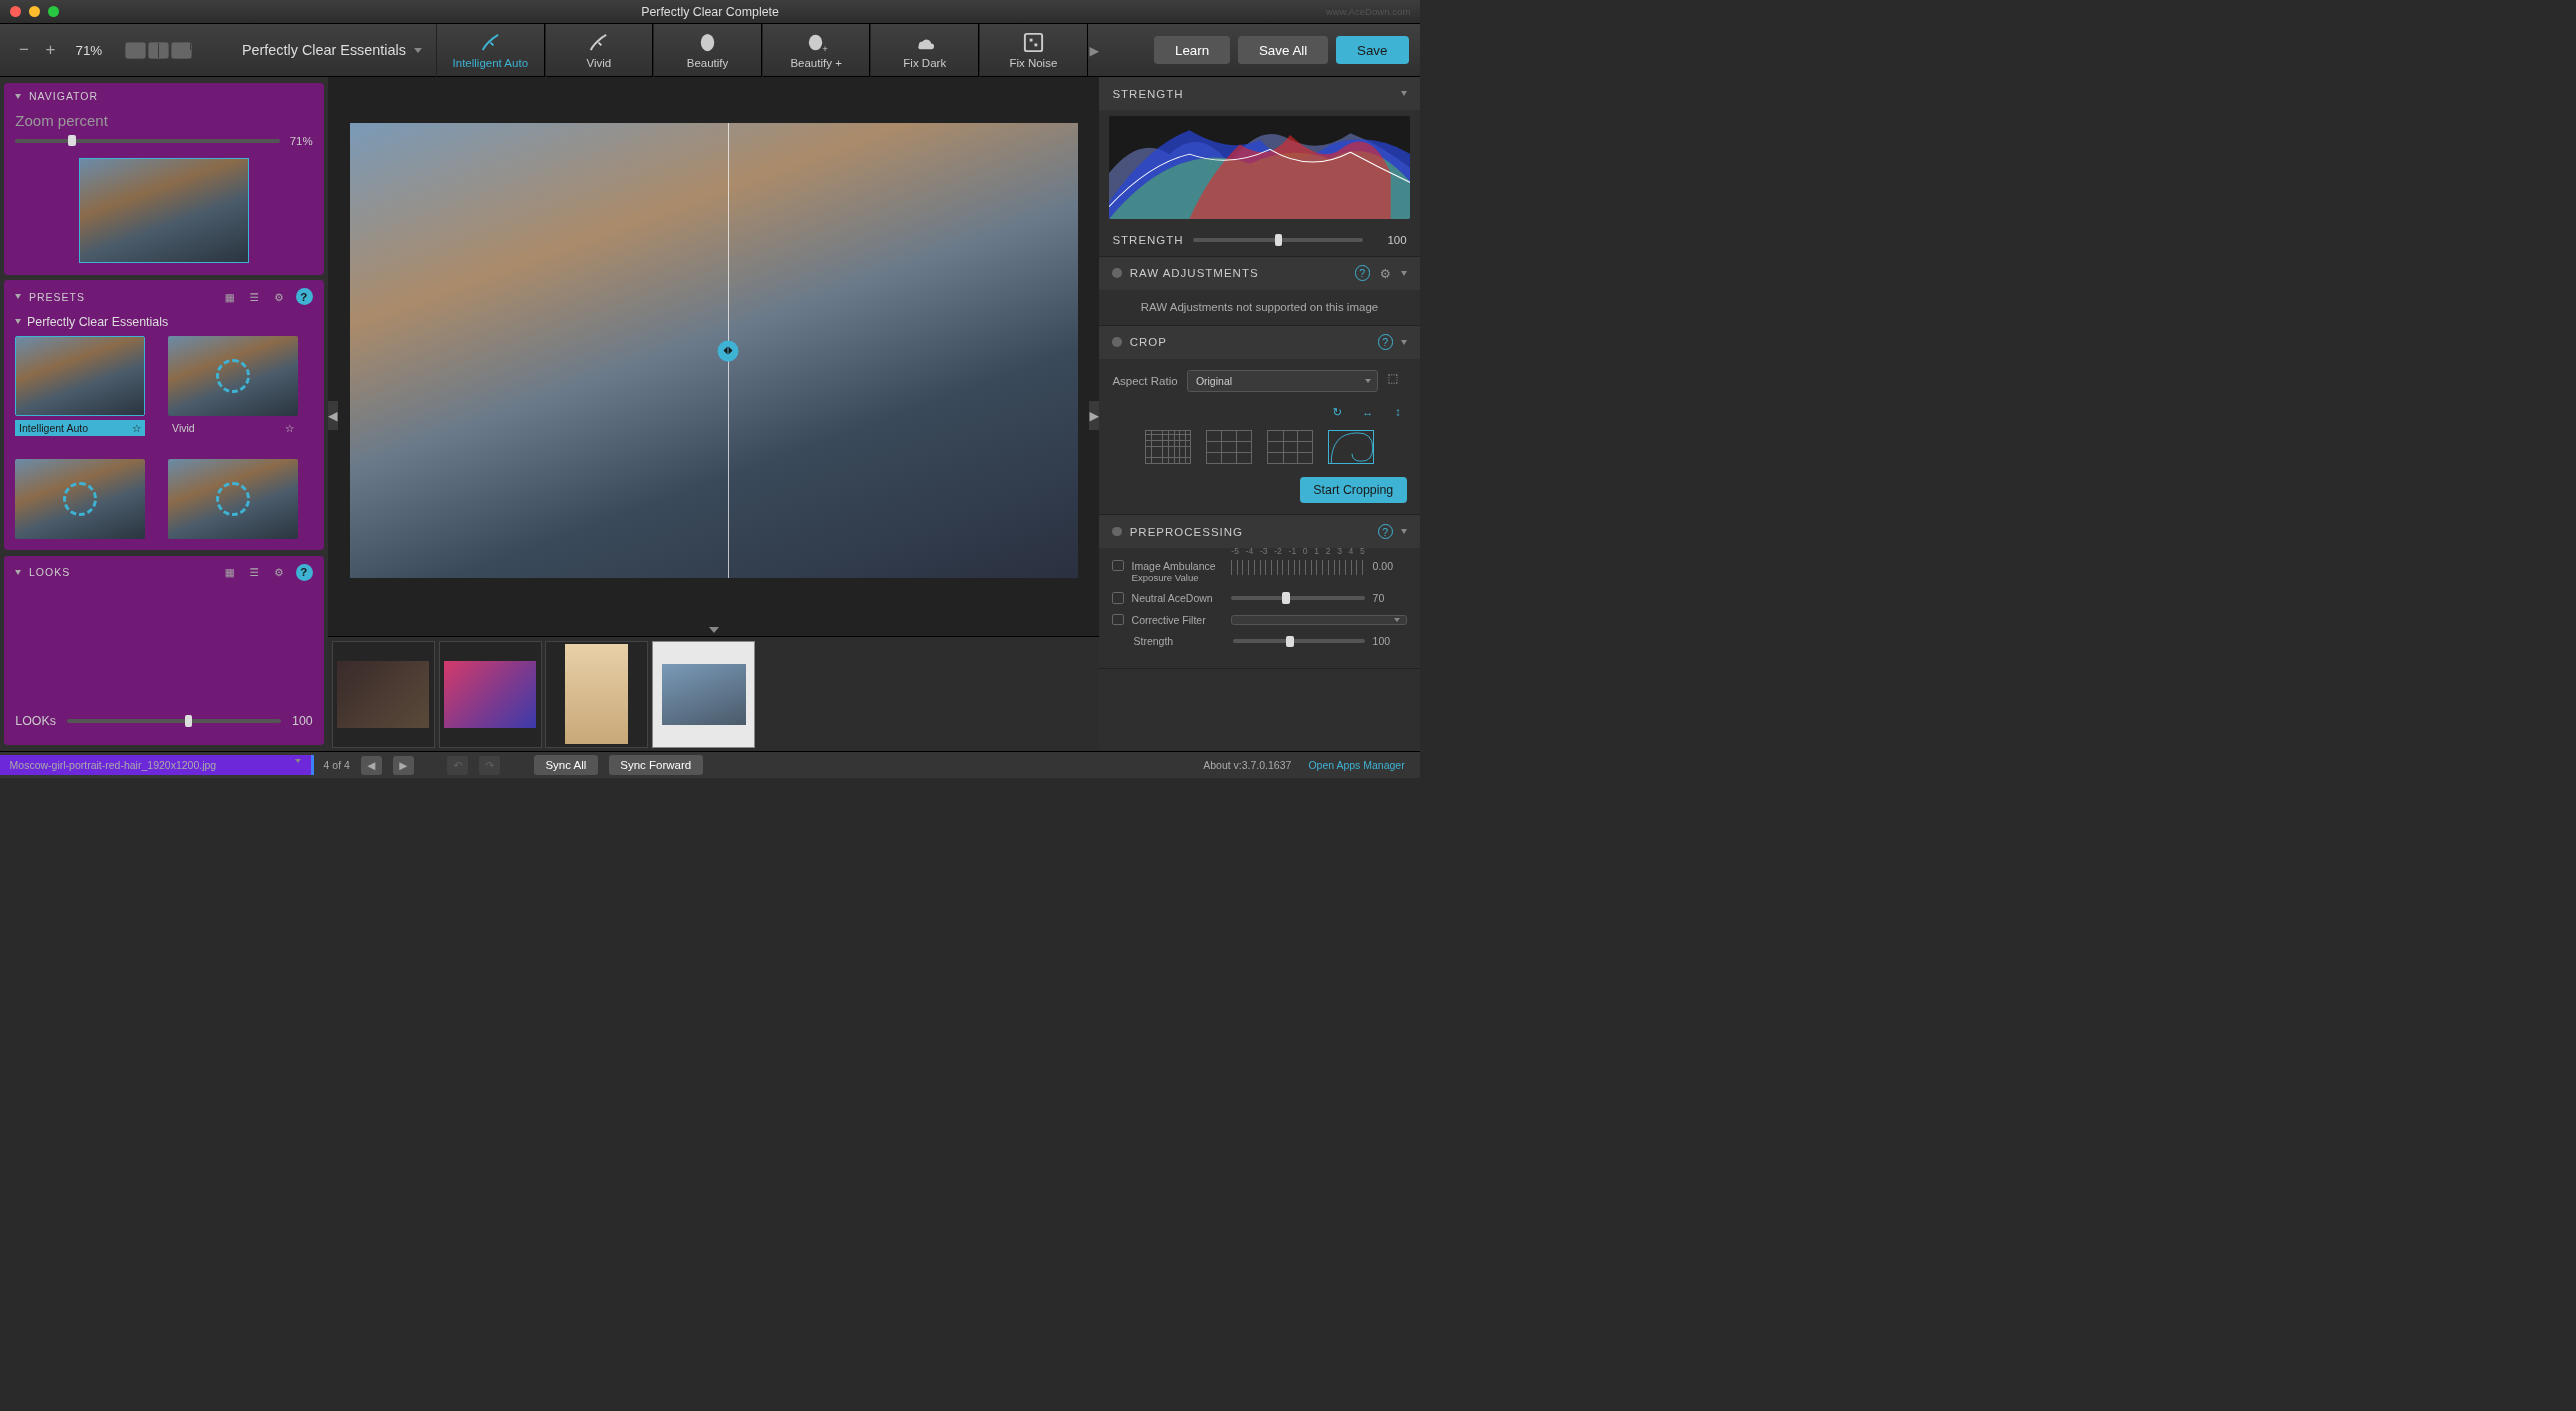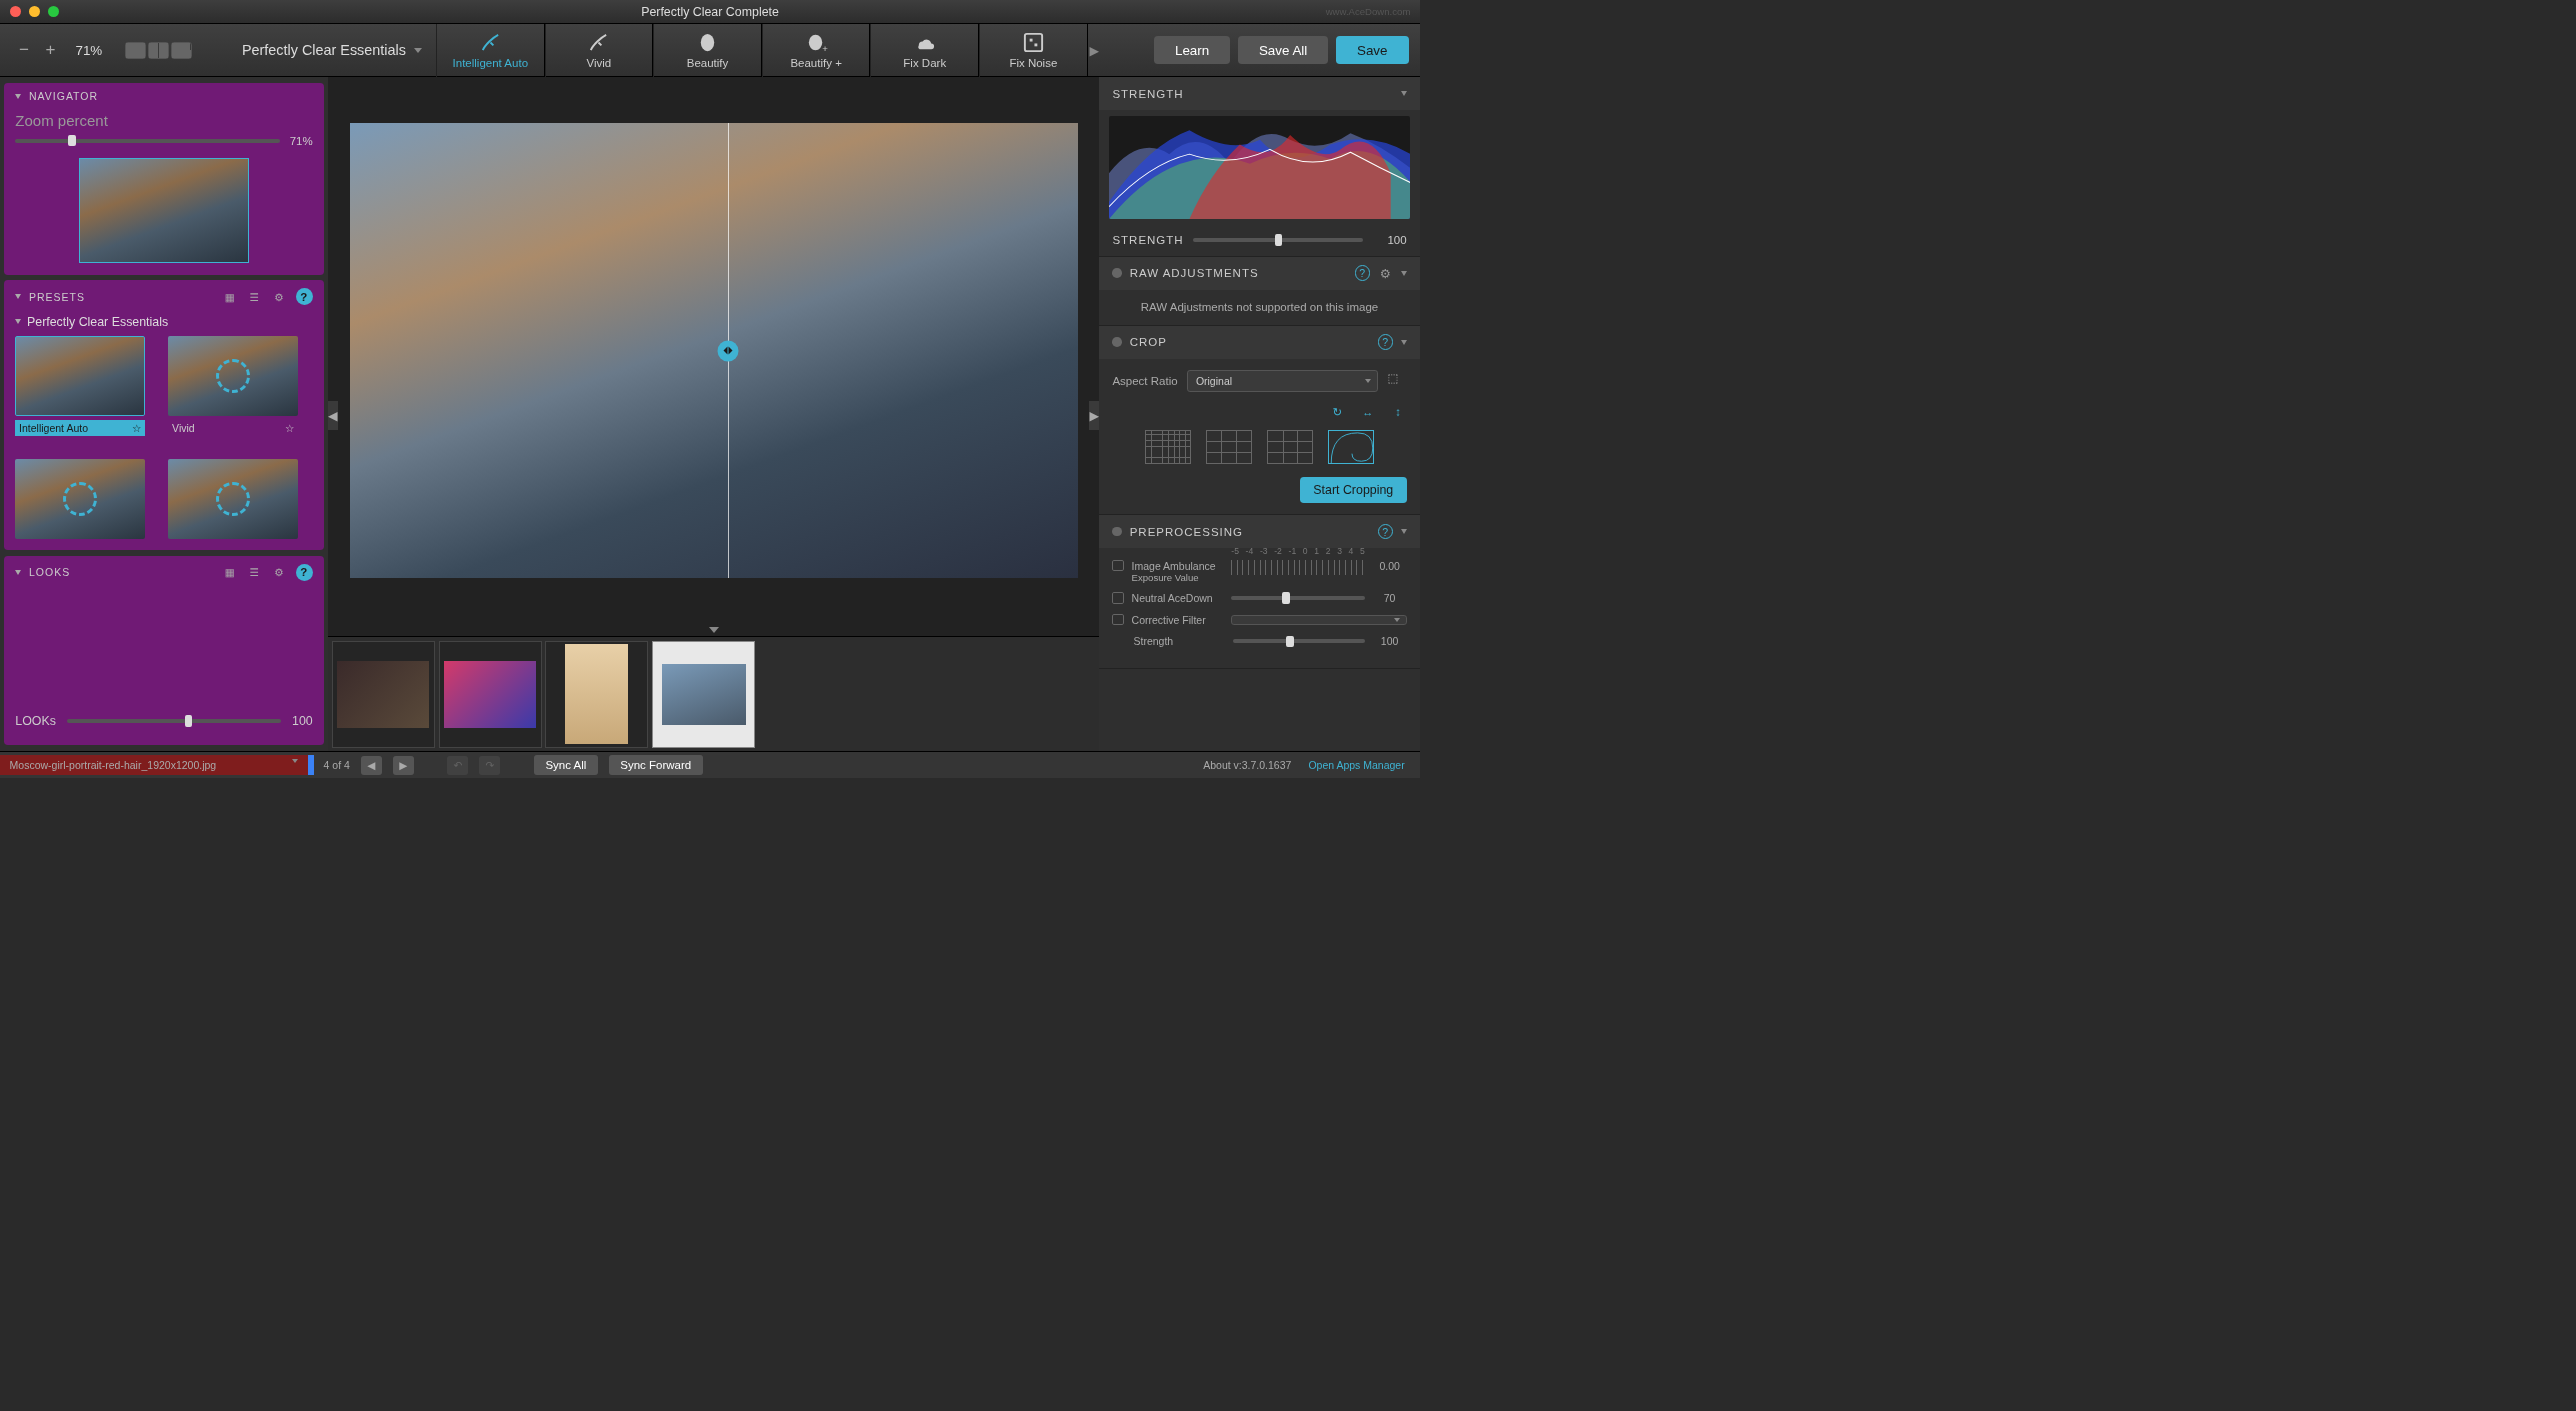--- a/index.html
+++ b/index.html
@@ -116,25 +116,25 @@
 .grid-lines-h::before,.grid-lines-h::after{content:"";position:absolute;left:0;right:0;height:1px;background:#666;}
 .grid-lines-h::before{top:33%;}
 .grid-lines-h::after{top:66%;}
 .dense-grid{background:repeating-linear-gradient(0deg,transparent,transparent 4.8px,#666 4.8px,#666 5.7px),repeating-linear-gradient(90deg,transparent,transparent 4.8px,#666 4.8px,#666 5.7px);}
 .spiral{border-color:#3fb3d3;}
 .start-crop-btn{display:block;margin-left:auto;background:#3fb3d3;color:#1a1a1a;padding:5.7px 13.4px;border:none;border-radius:3.8px;cursor:pointer;font-size:12.4px;}
 .param-row{display:flex;align-items:center;gap:7.7px;margin-bottom:9.6px;}
 .checkbox{width:11.5px;height:11.5px;border:1px solid #666;border-radius:1.9px;cursor:pointer;}
 .param-row .label{flex-shrink:0;font-size:10.5px;width:92px;}
 .param-row .slider{flex:1;}
-.param-row .value{width:34px;text-align:center;font-size:10.5px;}
+.param-row .value{width:34px;text-align:left;font-size:10.5px;}
 .ticks{flex:1;height:15.3px;background:repeating-linear-gradient(90deg,#666 0,#666 1px,transparent 1px,transparent 5.7px);position:relative;}
 .tick-labels{position:absolute;top:-13.4px;left:0;right:0;display:flex;justify-content:space-between;font-size:8.6px;color:#777;}
 .footer{height:27px;background:#353535;border-top:1px solid #000;display:flex;align-items:center;font-size:10.5px;color:#aaa;}
-.file-dropdown{width:314px;padding:3.8px 9.6px;background:#7f1d1d;border-right:6px solid #3b82f6;display:flex;align-items:flex-start;justify-content:space-between;cursor:pointer;}
+.file-dropdown{width:314px;padding:3.8px 9.6px;background:#6d28d9;border-right:3px solid #3b82f6;display:flex;align-items:flex-start;justify-content:space-between;cursor:pointer;}
 .file-dropdown::after{content:"";width:0;height:0;border-left:3.8px solid transparent;border-right:3.8px solid transparent;border-top:4.8px solid #888;}
 .footer-mid{display:flex;align-items:center;gap:11px;padding:0 9.6px;}
 .nav-btn{width:21px;height:19px;background:#555;border-radius:2.9px;display:flex;align-items:center;justify-content:center;cursor:pointer;}
 .nav-btn.disabled{opacity:.4;}
 .sync-btn{background:#555;color:#fff;padding:3.8px 11.5px;border-radius:2.9px;cursor:pointer;font-size:11.5px;}
 .footer-right{margin-left:auto;display:flex;align-items:center;gap:17px;padding-right:15.3px;}
 .link{color:#3fb3d3;cursor:pointer;}
 </style>
 </head>
 <body>

